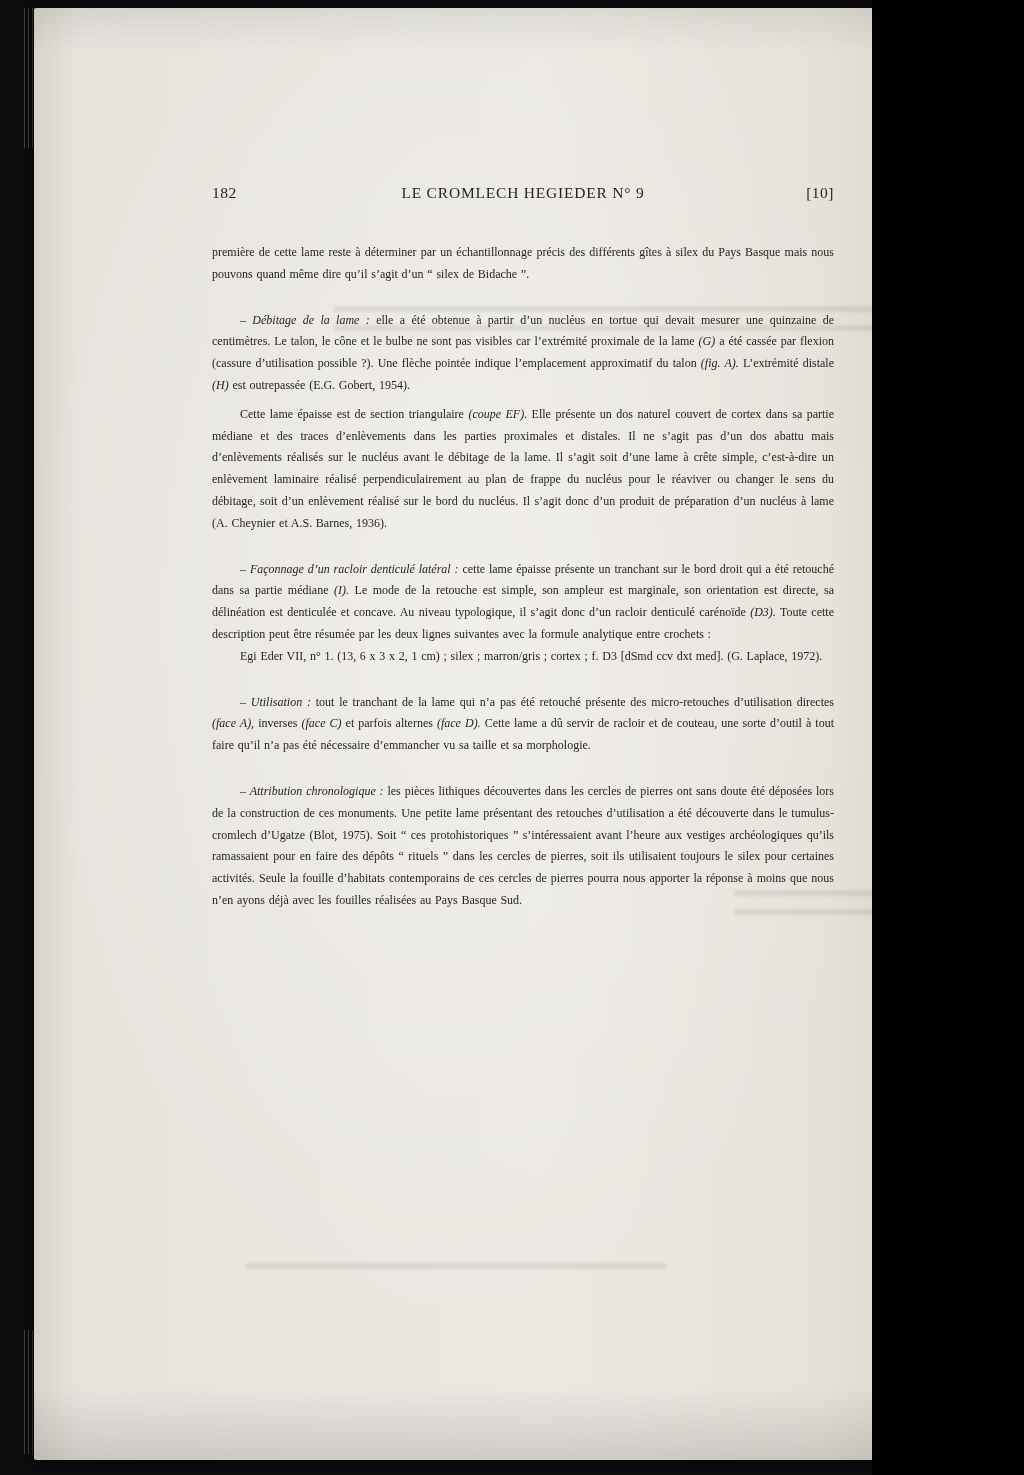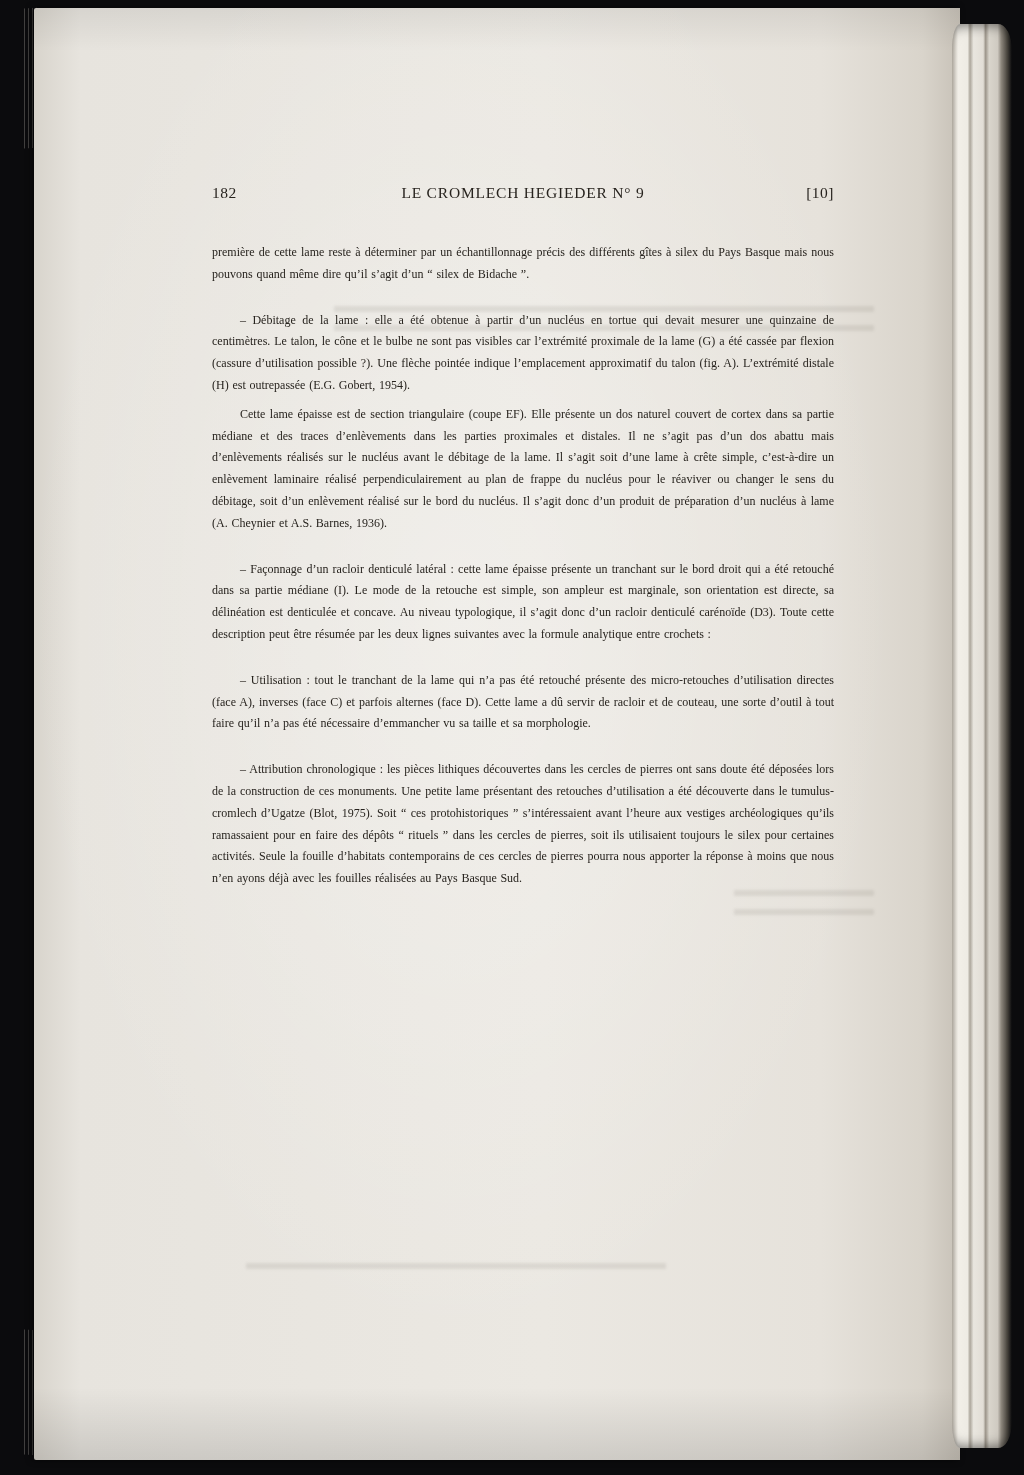--- a/index.html
+++ b/index.html
@@ -1,17 +1,17 @@
 <!DOCTYPE html>
 <html><head>
 <meta charset="utf-8">
 <style>
   html,body { margin:0; padding:0; background:#000; }
   .photo {
-    position:relative; width:1024px; height:1475px; overflow:hidden;
+    position:relative; width:872px; height:1475px; overflow:hidden;
     background:#0b0b0d;
     font-family:"Liberation Serif", serif;
   }
   
   .page {
     position:absolute; left:34px; top:8px; width:926px; height:1452px;
     background:
       radial-gradient(ellipse at 46% 42%, rgba(255,255,255,0.30), rgba(255,255,255,0) 62%),
       linear-gradient(180deg, rgba(0,0,0,0.07) 0%, rgba(0,0,0,0) 3%, rgba(0,0,0,0) 95%, rgba(0,0,0,0.12) 100%),
       linear-gradient(90deg, #d8d4cc 0%, #e7e4de 5%, #ebe8e2 55%, #e6e2db 85%, #d9d4cb 96%, #c7c1b7 100%);
@@ -69,21 +69,21 @@
 
   .para {
     margin:0; text-align:justify; text-justify:inter-word;
     font-size:12px; line-height:21.8px;
     word-spacing:0.06em;
   }
   .para.indent { text-indent:28px; }
   .gap-none   { margin-top:0; }
   .gap-small  { margin-top:7px; }
   .gap-normal { margin-top:24px; }
-  .it { }
+  .it { font-style:italic; }
 </style>
 </head>
 <body>
 
 <div class="photo">
   <div class="corner-edges top"></div>
   <div class="corner-edges bottom"></div>
 
   <div class="page">
     <div class="bleed b1"></div>
@@ -97,17 +97,18 @@
     <div class="page-header">
       <span class="num">182</span>
       <span class="title">LE CROMLECH HEGIEDER N° 9</span>
       <span class="issue">[10]</span>
     </div>
     <div id="text-block">
         <p class="para gap-none"><span>première de cette lame reste à déterminer par un échantillonnage précis des différents gîtes à silex du Pays Basque mais nous pouvons quand même dire qu’il s’agit d’un “ silex de Bidache ”.</span></p>
         <p class="para indent gap-normal"><span class="it">– Débitage de la lame : </span><span>elle a été obtenue à partir d’un nucléus en tortue qui devait mesurer une quinzaine de centimètres. Le talon, le cône et le bulbe ne sont pas visibles car l’extrémité proximale de la lame </span><span class="it">(G)</span><span> a été cassée par flexion (cassure d’utilisation possible ?). Une flèche pointée indique l’emplacement approximatif du talon </span><span class="it">(fig. A).</span><span> L’extrémité distale </span><span class="it">(H)</span><span> est outrepassée (E.G. Gobert, 1954).</span></p>
         <p class="para indent gap-small"><span>Cette lame épaisse est de section triangulaire </span><span class="it">(coupe EF).</span><span> Elle présente un dos naturel couvert de cortex dans sa partie médiane et des traces d’enlèvements dans les parties proximales et distales. Il ne s’agit pas d’un dos abattu mais d’enlèvements réalisés sur le nucléus avant le débitage de la lame. Il s’agit soit d’une lame à crête simple, c’est-à-dire un enlèvement laminaire réalisé perpendiculairement au plan de frappe du nucléus pour le réaviver ou changer le sens du débitage, soit d’un enlèvement réalisé sur le bord du nucléus. Il s’agit donc d’un produit de préparation d’un nucléus à lame (A. Cheynier et A.S. Barnes, 1936).</span></p>
         <p class="para indent gap-normal"><span class="it">– Façonnage d’un racloir denticulé latéral : </span><span>cette lame épaisse présente un tranchant sur le bord droit qui a été retouché dans sa partie médiane </span><span class="it">(I).</span><span> Le mode de la retouche est simple, son ampleur est marginale, son orientation est directe, sa délinéation est denticulée et concave. Au niveau typologique, il s’agit donc d’un racloir denticulé carénoïde </span><span class="it">(D3).</span><span> Toute cette description peut être résumée par les deux lignes suivantes avec la formule analytique entre crochets :</span></p>
+        <p class="para indent gap-none"><span>Egi Eder VII, n° 1. (13, 6 x 3 x 2, 1 cm) ; silex ; marron/gris ; cortex ; f. D3 [dSmd ccv dxt med]. (G. Laplace, 1972).</span></p>
         <p class="para indent gap-normal"><span class="it">– Utilisation : </span><span>tout le tranchant de la lame qui n’a pas été retouché présente des micro-retouches d’utilisation directes </span><span class="it">(face A),</span><span> inverses </span><span class="it">(face C)</span><span> et parfois alternes </span><span class="it">(face D).</span><span> Cette lame a dû servir de racloir et de couteau, une sorte d’outil à tout faire qu’il n’a pas été nécessaire d’emmancher vu sa taille et sa morphologie.</span></p>
         <p class="para indent gap-normal"><span class="it">– Attribution chronologique : </span><span>les pièces lithiques découvertes dans les cercles de pierres ont sans doute été déposées lors de la construction de ces monuments. Une petite lame présentant des retouches d’utilisation a été découverte dans le tumulus-cromlech d’Ugatze (Blot, 1975). Soit “ ces protohistoriques ” s’intéressaient avant l’heure aux vestiges archéologiques qu’ils ramassaient pour en faire des dépôts “ rituels ” dans les cercles de pierres, soit ils utilisaient toujours le silex pour certaines activités. Seule la fouille d’habitats contemporains de ces cercles de pierres pourra nous apporter la réponse à moins que nous n’en ayons déjà avec les fouilles réalisées au Pays Basque Sud.</span></p>
       </div>
   </div>
 </div>
 
 </body></html>

